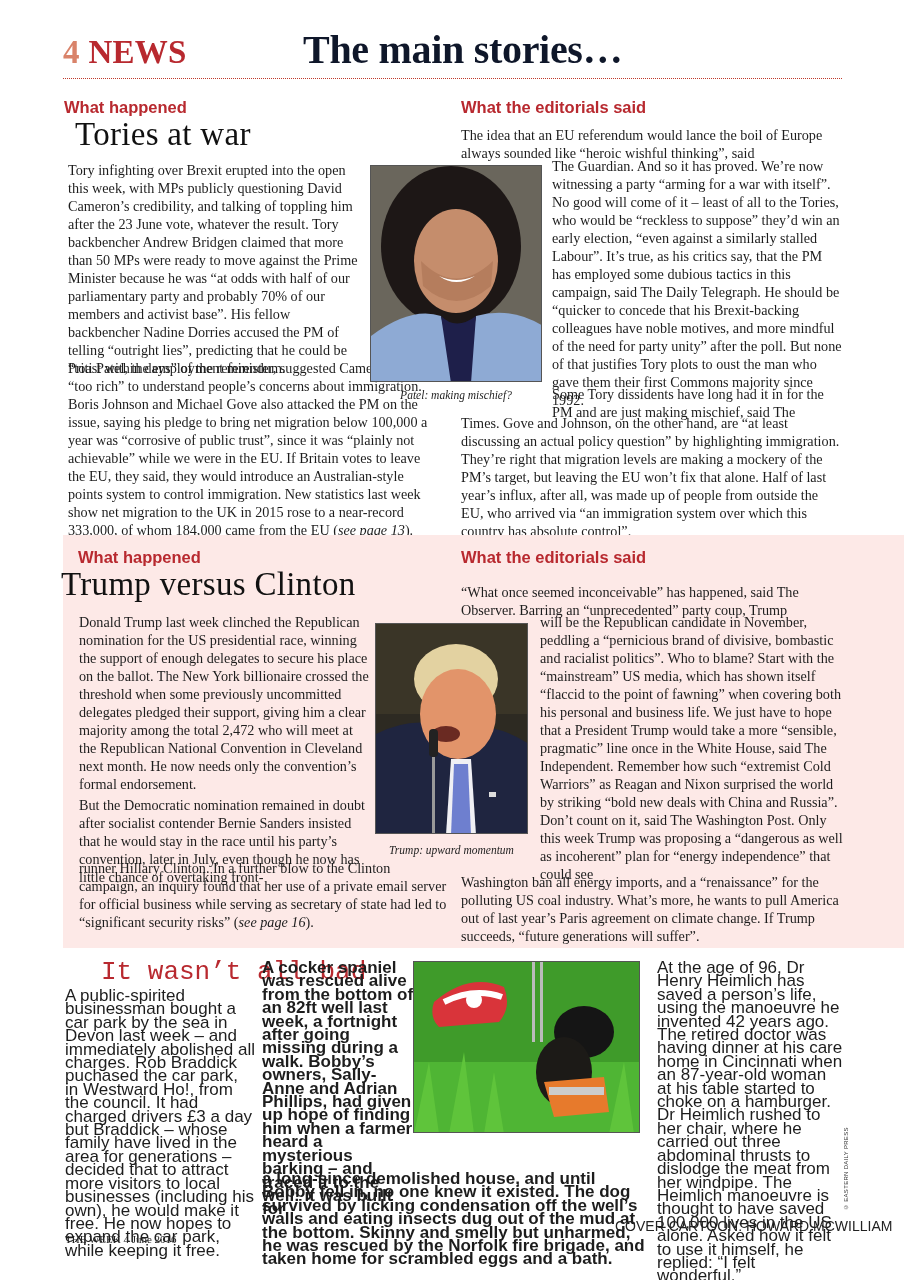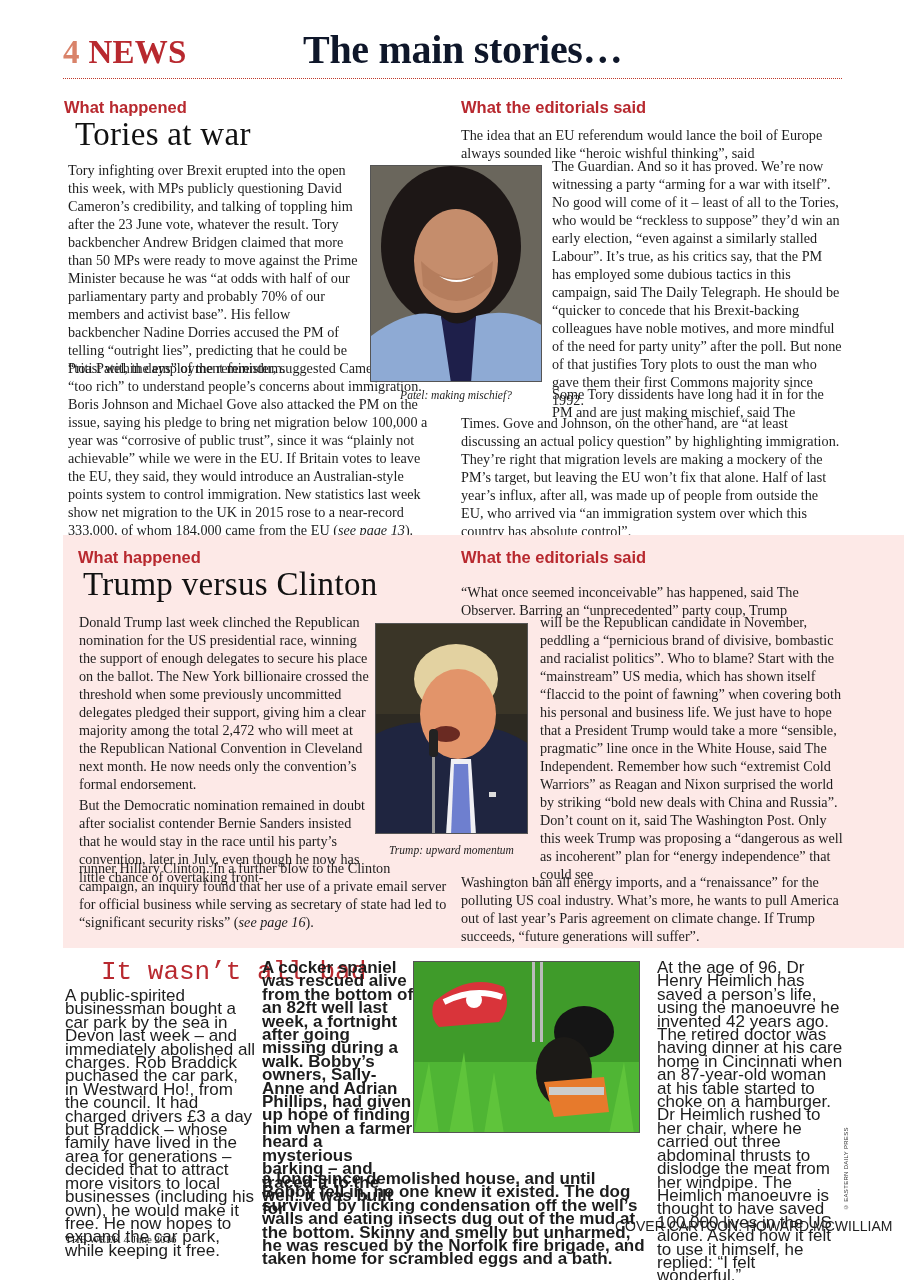--- a/index.html
+++ b/index.html
@@ -60,21 +60,21 @@
 
 <div class="abs kicker" style="left:461px; top:98px;">What the editorials said</div>
 <div class="abs body" style="left:461px; top:126px; width:375px;">The idea that an EU referendum would lance the boil of Europe always sounded like “heroic wishful thinking”, said</div>
 <div class="abs body" style="left:552px; top:157px; width:290px;">The Guardian. And so it has proved. We’re now witnessing a party “arming for a war with itself”. No good will come of it – least of all to the Tories, who would be “reckless to suppose” they’d win an early election, “even against a similarly stalled Labour”. It’s true, as his critics say, that the PM has employed some dubious tactics in this campaign, said The Daily Telegraph. He should be “quicker to concede that his Brexit-backing colleagues have noble motives, and more mindful of the need for party unity” after the poll. But none of that justifies Tory plots to oust the man who gave them their first Commons majority since 1992.</div>
 <div class="abs body" style="left:552px; top:385px; width:290px;">Some Tory dissidents have long had it in for the PM and are just making mischief, said The</div>
 <div class="abs body" style="left:461px; top:414px; width:382px;">Times. Gove and Johnson, on the other hand, are “at least discussing an actual policy question” by highlighting immigration. They’re right that migration levels are making a mockery of the PM’s target, but leaving the EU won’t fix that alone. Half of last year’s influx, after all, was made up of people from outside the EU, who arrived via “an immigration system over which this country has absolute control”.</div>
 
 <div class="abs pink-box"></div>
 
 <div class="abs kicker" style="left:78px; top:548px;">What happened</div>
-<div class="abs headline" style="left:83px; top:566px;">Trump versus Clinton</div>
+<div class="abs headline" style="left:61px; top:566px;">Trump versus Clinton</div>
 
 <div class="abs body" style="left:79px; top:613px; width:292px;">Donald Trump last week clinched the Republican nomination for the US presidential race, winning the support of enough delegates to secure his place on the ballot. The New York billionaire crossed the threshold when some previously uncommitted delegates pledged their support, giving him a clear majority among the total 2,472 who will meet at the Republican National Convention in Cleveland next month. He now needs only the convention’s formal endorsement.</div>
 <div class="abs body" style="left:79px; top:796px; width:292px;">But the Democratic nomination remained in doubt after socialist contender Bernie Sanders insisted that he would stay in the race until his party’s convention, later in July, even though he now has little chance of overtaking front-</div>
 <div class="abs body" style="left:79px; top:859px; width:372px;">
   <span>runner Hillary Clinton. In a further blow to the Clinton campaign, an inquiry found that her use of a private email server for official business while serving as secretary of state had led to “significant security risks” (</span><i>see page 16</i><span>).</span>
 </div>
 
 <div class="abs photo" style="left:375px; top:623px; width:153px; height:211px;">
   <svg width="153" height="211" viewBox="0 0 153 211">
     <rect width="153" height="211" fill="#2d2a22"></rect>

